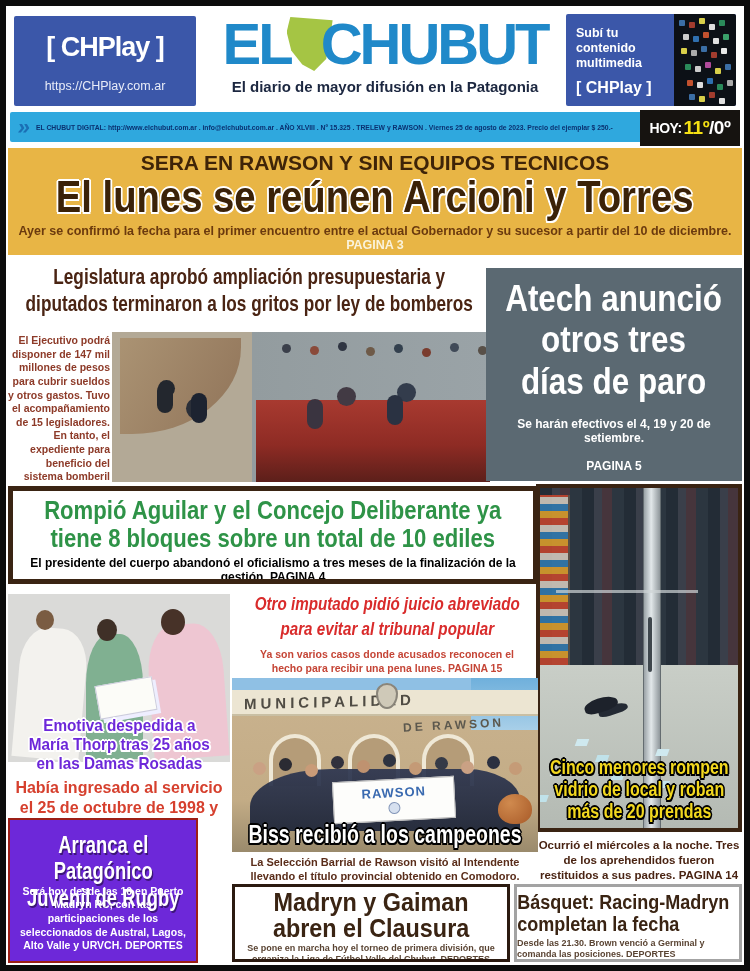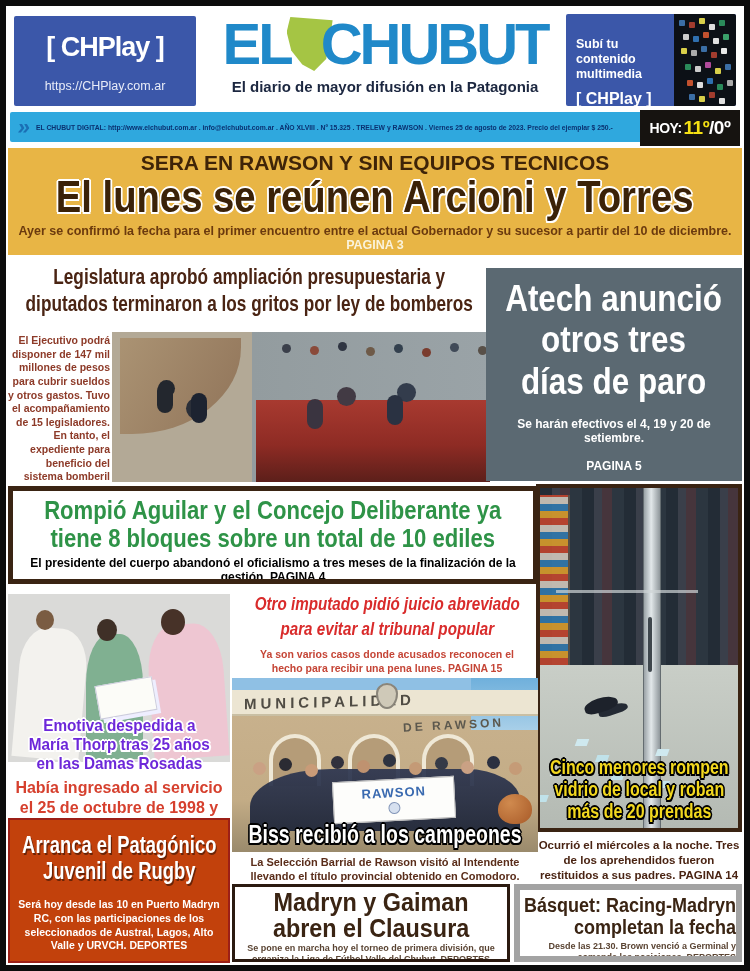--- a/index.html
+++ b/index.html
@@ -22,21 +22,21 @@
   .promo-left{left:8px;top:10px;width:182px;height:90px;background:#3b57a9;border-radius:2px;color:#fff;text-align:center;}
   .promo-brand{font-size:27px;font-weight:bold;margin-top:16px;letter-spacing:-1px;}
   .promo-url{font-size:12.5px;margin-top:16px;color:#e8ecf8;}
   .logo-wrap{left:198px;top:0;width:362px;height:104px;text-align:center;}
   .logo-row{height:64px;margin-top:6px;display:flex;align-items:center;justify-content:center;}
   .logo-word{font-size:58px;font-weight:bold;color:#2089c9;letter-spacing:-3px;position:relative;z-index:1;line-height:1;}
   .logo-map{display:inline-block;width:46px;height:54px;background:#a5c544;margin:0 -12px 0 -4px;
     clip-path:polygon(8% 0,100% 6%,94% 42%,86% 78%,60% 100%,34% 88%,10% 62%,0 28%);position:relative;z-index:0;}
   .tagline{font-size:15px;font-weight:bold;color:#1c2740;margin-top:2px;}
   .promo-right{left:560px;top:8px;width:170px;height:92px;background:#3b57a9;display:flex;color:#fff;border-radius:2px;overflow:hidden;}
-  .promo-right-text{padding:23px 0 0 10px;flex:1;text-align:left;}
+  .promo-right-text{padding:12px 0 0 10px;flex:1;text-align:left;}
   .pr-line{font-size:12.5px;font-weight:bold;line-height:1.18;}
   .promo-brand-sm{font-size:16px;font-weight:bold;margin-top:9px;}
   .promo-mosaic{width:62px;height:100%;background:#0c1016;position:relative;flex:none;}
   .mosaic-dots{position:absolute;left:5px;top:6px;width:6px;height:6px;border-radius:1px;background:#3b6ea5;
     box-shadow:10px 2px 0 #a23c2e,20px -2px 0 #d8cf4a,30px 4px 0 #ddd,40px 0 0 #2a8a5a,
     4px 14px 0 #ccc,14px 16px 0 #2f6fae,24px 12px 0 #c2512e,34px 18px 0 #e0e0e0,44px 14px 0 #3aa06a,
     2px 28px 0 #d8cf4a,12px 30px 0 #aaa,22px 26px 0 #3b6ea5,32px 32px 0 #a23c2e,42px 28px 0 #e8e8e8,
     6px 44px 0 #2a8a5a,16px 46px 0 #ccc,26px 42px 0 #b04a9a,36px 48px 0 #d8cf4a,46px 44px 0 #3b6ea5,
     8px 60px 0 #c2512e,18px 62px 0 #ddd,28px 58px 0 #2f6fae,38px 64px 0 #2a8a5a,48px 60px 0 #aaa,
     10px 74px 0 #3b6ea5,20px 76px 0 #d8cf4a,30px 72px 0 #a23c2e,40px 78px 0 #e0e0e0;}
@@ -113,21 +113,21 @@
   .d-mid{position:absolute;left:35%;top:24%;width:26%;height:74%;background:#80b091;border-radius:40% 40% 0 0;}
   .d-right{position:absolute;right:2%;top:18%;width:34%;height:80%;background:#eec6d2;border-radius:36% 36% 0 0;transform:rotate(-4deg);}
   .d-heads{position:absolute;left:28px;top:16px;width:18px;height:20px;border-radius:50%;background:#7a5c42;
     box-shadow:62px 10px 0 1px #3f3027,128px 2px 0 3px #473228;}
   .d-paper{position:absolute;left:40%;top:52%;width:26%;height:20%;background:#fcfcf8;border:1px solid #ccd;transform:rotate(-10deg);box-shadow:3px 4px 0 #eef;}
   .damas-overlay{left:2px;top:710px;width:222px;text-align:center;color:#6d28d9;font-weight:bold;font-size:17px;line-height:1.12;}
   .damas-deck{left:4px;top:772px;width:218px;text-align:center;font-size:16px;font-weight:bold;color:#d6402e;line-height:1.25;}
   .damas-pageref{display:block;}
 
   
-  .rugby-box{left:2px;top:812px;width:222px;height:145px;background:#c2410c;border:2px solid #9c1f16;text-align:center;overflow:hidden;}
+  .rugby-box{left:2px;top:812px;width:190px;height:145px;background:#6d28d9;border:2px solid #9c1f16;text-align:center;overflow:hidden;}
   .rugby-line{font-size:23px;font-weight:bold;color:#fff;line-height:1.15;text-shadow:1.5px 1.5px 0 rgba(0,0,0,.45);}
   .rugby-lines{margin-top:12px;}
   .rugby-deck{position:absolute;bottom:8px;left:8px;right:8px;font-size:10.5px;font-weight:bold;color:#fff;line-height:1.3;}
 
   
   .juicio-headline{left:228px;top:586px;width:306px;text-align:center;font-size:19px;font-weight:bold;font-style:italic;color:#d92b2b;line-height:1.3;}
   .juicio-deck{left:238px;top:642px;width:286px;text-align:center;font-size:10.5px;font-weight:bold;color:#c54536;line-height:1.3;}
   .biss-photo{left:226px;top:672px;width:306px;height:174px;overflow:hidden;
     background:linear-gradient(180deg,#8fc0e4 0%,#8fc0e4 8%,#c9b28e 8%,#c3ac86 70%,#9a8a6c 100%);}
   .m-sky{position:absolute;right:0;top:0;width:22%;height:30%;background:linear-gradient(#6fb0dc,#a8cfe8);}
@@ -149,21 +149,21 @@
   .m-pot{position:absolute;right:2%;bottom:16%;width:34px;height:30px;border-radius:50% 50% 45% 45%;
     background:radial-gradient(circle at 35% 30%,#d08a4e,#a85a28);}
   .biss-overlay{position:absolute;left:0;right:0;bottom:2px;text-align:center;font-size:26px;font-weight:bold;color:#fff;}
   .biss-caption{left:228px;top:850px;width:302px;text-align:center;font-size:11px;font-weight:bold;color:#5a2d1a;line-height:1.25;}
 
   
   .futbol-box{left:226px;top:878px;width:278px;height:78px;border:3px solid #2b1a10;background:#fff;text-align:center;overflow:hidden;}
   .futbol-line{font-size:26px;font-weight:bold;color:#3a2413;line-height:1.0;}
   .futbol-lines{margin-top:2px;}
   .futbol-deck{font-size:9px;font-weight:bold;color:#5a4433;line-height:1.25;margin-top:2px;}
-  .basquet-box{left:508px;top:878px;width:228px;height:78px;border:6px solid #a3a3a3;background:#fff;text-align:right;overflow:hidden;}
+  .basquet-box{left:508px;top:878px;width:228px;height:78px;border:3px solid #a3a3a3;background:#fff;text-align:left;overflow:hidden;}
   .basquet-line{font-size:20px;font-weight:bold;color:#3a2413;line-height:1.1;}
   .basquet-lines{margin-top:4px;}
   .basquet-deck{font-size:9px;font-weight:bold;color:#5a4433;line-height:1.25;margin-top:3px;}
   .dep{color:#3a2413;}
 </style>
 </head>
 <body>
 
 <div class="page">
 

